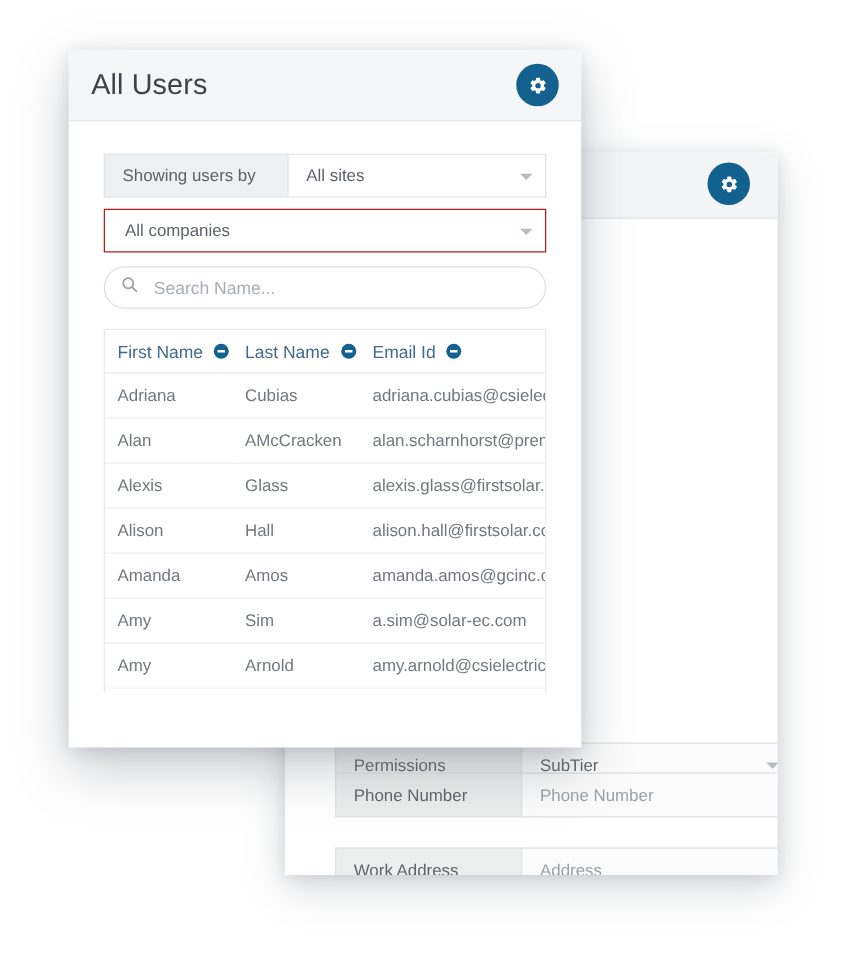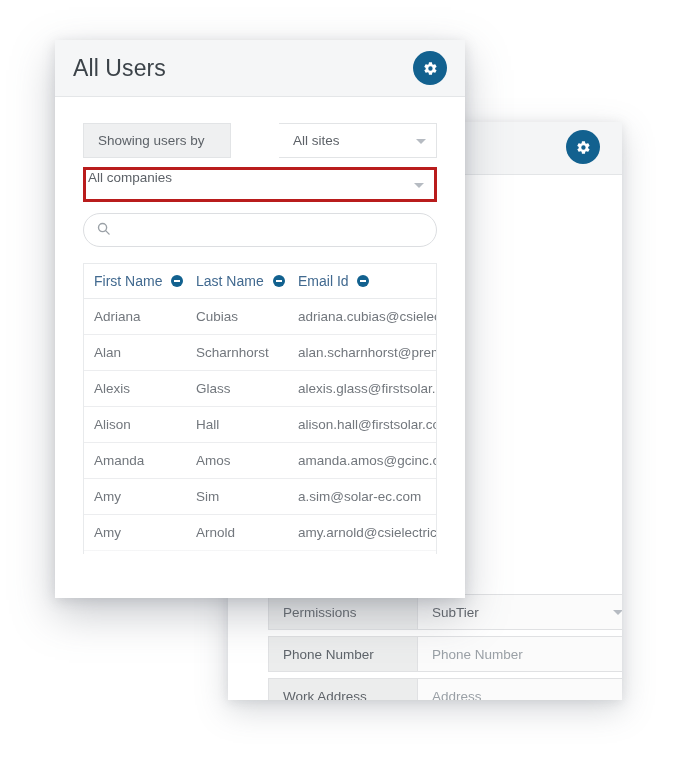--- a/index.html
+++ b/index.html
@@ -144,21 +144,20 @@
     font-size: 23px; color: #3c4349;
     letter-spacing: .1px;
   }
   .gear-btn.main-gear { right: 18px; top: 11px; }
 
   .main-body { position: relative; padding: 0 28px; }
 
   .filter-row {
     display: flex; margin-top: 26px;
     height: 35px;
-    gap: 48px;
   }
   .filter-label {
     width: 148px; box-sizing: border-box;
     background: #eff0f1;
     border: 1px solid #e2e4e6;
     display: flex; align-items: center;
     padding-left: 14px;
     font-size: 13.5px; color: #5d6268;
   }
   .filter-select {
@@ -166,23 +165,23 @@
     background: #ffffff;
     border: 1px solid #e2e4e6; border-left: none;
     display: flex; align-items: center;
     padding-left: 14px; position: relative;
     font-size: 13.5px; color: #5d6268;
   }
   .company-select {
     margin-top: 9px; height: 35px;
     box-sizing: border-box;
     background: #ffffff;
-    border: 3px solid #b91c1c;
-    display: flex; 
-    padding-left: 2px; position: relative;
+    border: 1px solid #b91c1c;
+    display: flex; align-items: center;
+    padding-left: 16px; position: relative;
     font-size: 13.5px; color: #5d6268;
   }
   .search-box {
     margin-top: 11px; height: 34px;
     box-sizing: border-box;
     background: #ffffff;
     border: 1px solid #dcdee1;
     border-radius: 18px;
     display: flex; align-items: center;
     padding-left: 12px;
@@ -308,21 +307,21 @@
       </div>
 
       <div class="lrow" style="left:40px; top:420px;">
         <div class="lab">Permissions</div>
         <div class="val filled">
           <span>SubTier</span>
           <span class="caret"></span>
         </div>
       </div>
 
-      <div class="lrow" style="left:40px; top:462px;">
+      <div class="lrow" style="left:40px; top:444px;">
         <div class="lab">Phone Number</div>
         <div class="val">
           <span>Phone Number</span>
         </div>
       </div>
 
       <div class="lrow" style="left:40px; top:504px;">
         <div class="lab">Work Address</div>
         <div class="val">
           <span>Address</span>
@@ -359,20 +358,21 @@
         <span class="caret"></span>
       </div>
 
       <div class="search-box">
         <span>
           <svg viewBox="0 0 24 24" fill="none" stroke="#9aa0a6" stroke-width="2.2" aria-hidden="true">
             <circle cx="10.5" cy="10.5" r="6.5"></circle>
             <line x1="15.4" y1="15.4" x2="21" y2="21" stroke-linecap="round"></line>
           </svg>
         </span>
+        <input class="search-input" type="text" placeholder="Search Name..." style="">
       </div>
 
 
       <div class="table-wrap">
         <table class="users">
           <thead>
             <tr>
               <th class="col-first">
                 <span>First Name</span>
                 <span class="sort-badge"></span>
@@ -388,21 +388,21 @@
             </tr>
           </thead>
           <tbody>
             <tr>
               <td>Adriana</td>
               <td>Cubias</td>
               <td>adriana.cubias@csielectric.com</td>
             </tr>
             <tr>
               <td>Alan</td>
-              <td>Scharnhorst</td>
+              <td>AMcCracken</td>
               <td>alan.scharnhorst@premierbuilders.com</td>
             </tr>
             <tr>
               <td>Alexis</td>
               <td>Glass</td>
               <td>alexis.glass@firstsolar.com</td>
             </tr>
             <tr>
               <td>Alison</td>
               <td>Hall</td>

